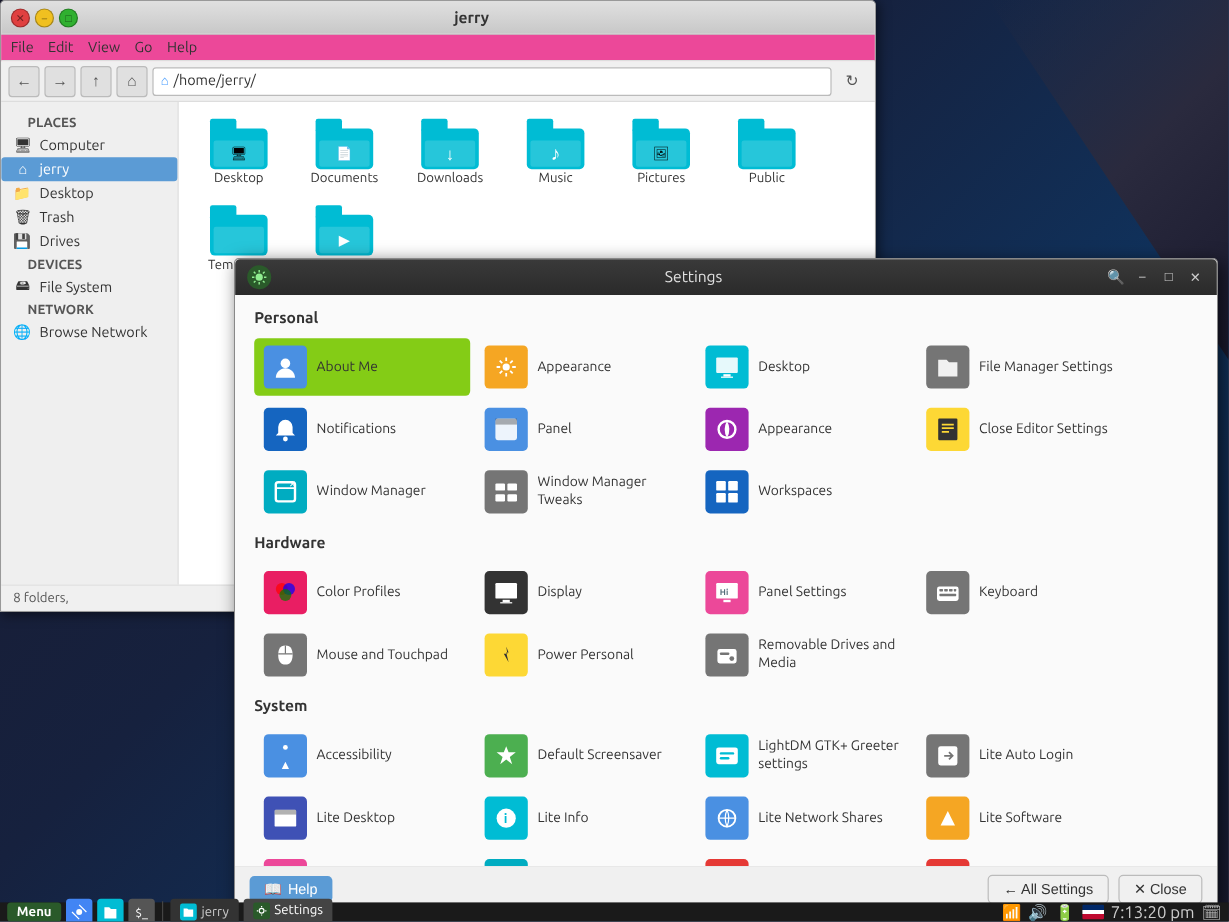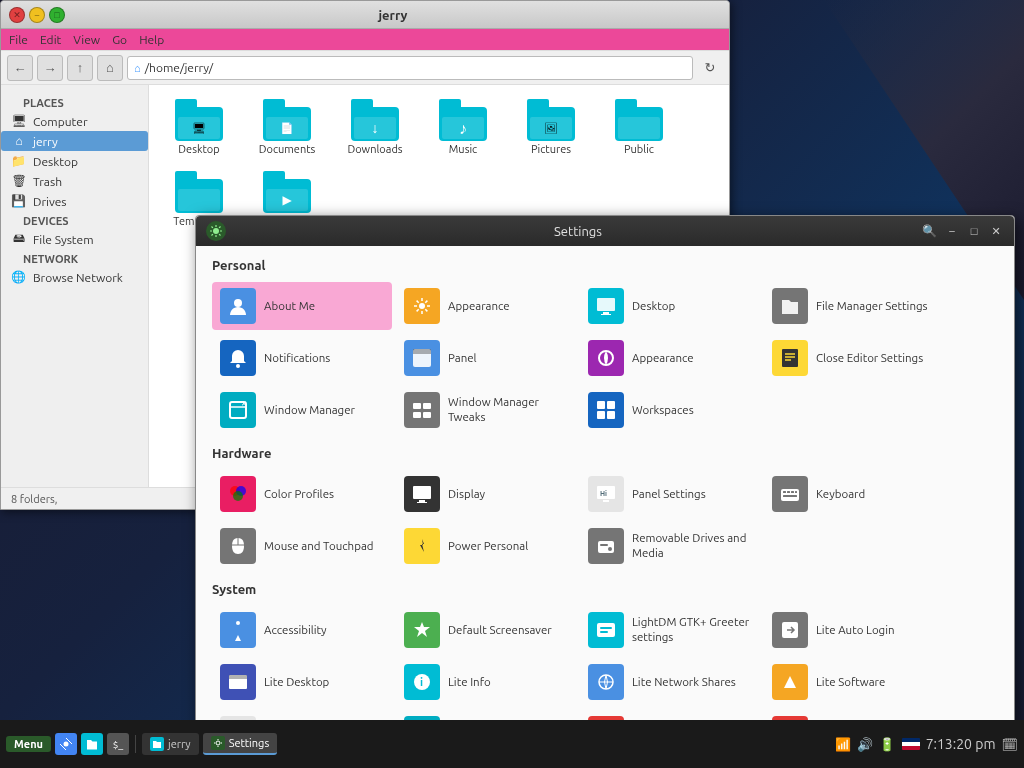--- a/index.html
+++ b/index.html
@@ -343,21 +343,21 @@
     }
     .settings-item {
       display: flex;
       align-items: center;
       gap: 8px;
       width: 180px;
       padding: 6px 8px;
       border-radius: 4px;
       cursor: pointer;
     }
-    .settings-item.active { background: #f9a8d4; }
+    .settings-item.active { background: #84cc16; }
     .si-icon {
       width: 36px;
       height: 36px;
       border-radius: 4px;
       display: flex;
       align-items: center;
       justify-content: center;
       font-size: 18px;
       flex-shrink: 0;
     }
@@ -372,21 +372,21 @@
     .ic-orange { background: #f5a623; }
     .ic-teal { background: #00bcd4; }
     .ic-green { background: #4caf50; }
     .ic-purple { background: #9c27b0; }
     .ic-red { background: #e53935; }
     .ic-gray { background: #757575; }
     .ic-dark { background: #333; }
     .ic-yellow { background: #fdd835; }
     .ic-darkblue { background: #1565c0; }
     .ic-pink { background: #e91e63; }
-    .ic-darkgray { background: #e5e5e5; }
+    .ic-darkgray { background: #ec4899; }
     .ic-indigo { background: #3f51b5; }
     .ic-cyan { background: #00acc1; }
 
     .settings-footer {
       height: 38px;
       background: #f0f0f0;
       border-top: 1px solid #ddd;
       display: flex;
       align-items: center;
       padding: 0 12px;
@@ -429,21 +429,21 @@
       font-size: 12px;
       cursor: pointer;
     }
 
     
     .taskbar {
       position: absolute;
       bottom: 0;
       left: 0;
       right: 0;
-      height: 48px;
+      height: 16px;
       background: #1a1a1a;
       display: flex;
       align-items: center;
       padding: 0 6px;
       gap: 4px;
       z-index: 100;
     }
     .tb-menu-btn {
       background: #2a5a2a;
       color: white;

